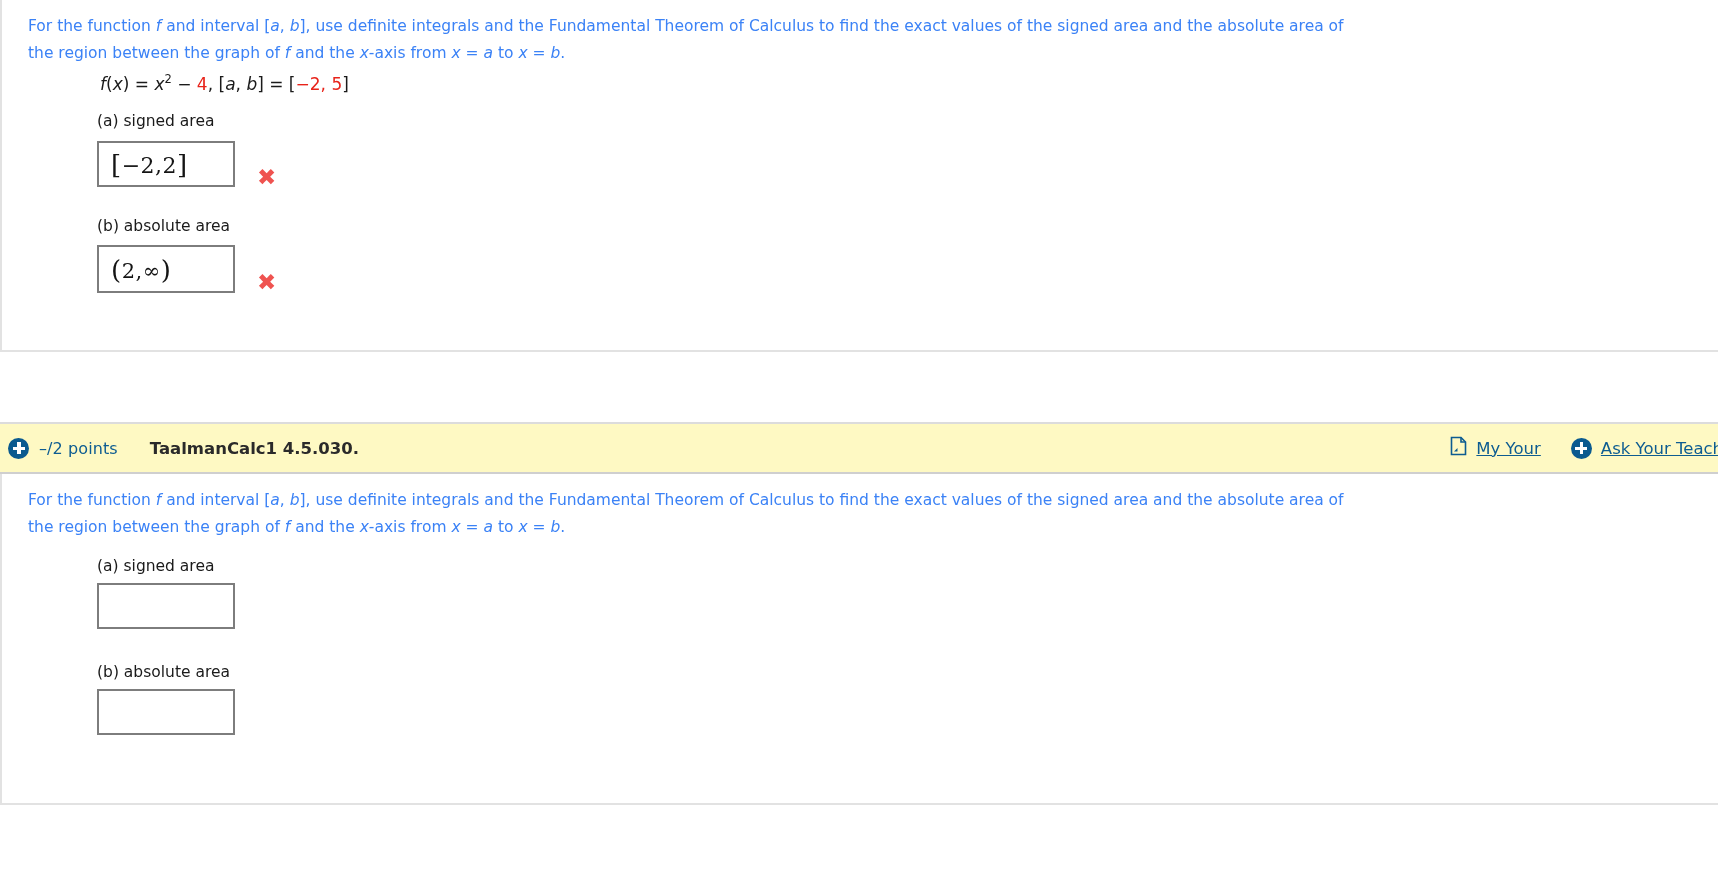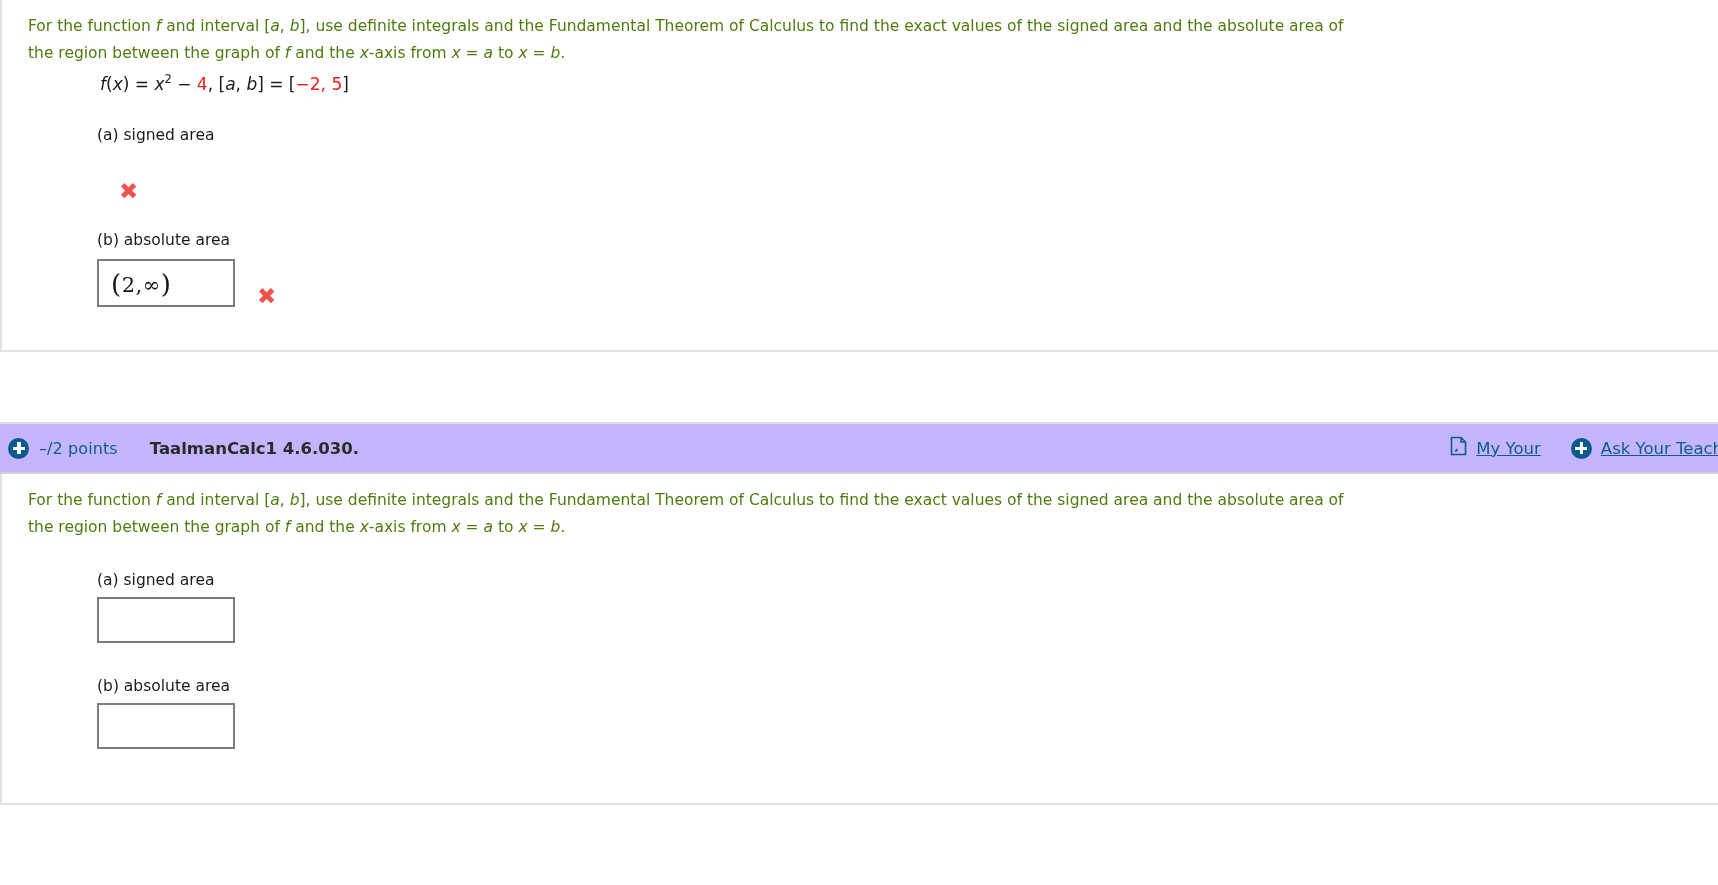--- a/index.html
+++ b/index.html
@@ -23,21 +23,21 @@
   }
   .problem-body {
     border-left: 2px solid #e2e2e2;
     border-bottom: 2px solid #e2e2e2;
     box-sizing: border-box;
     padding: 0;
   }
   .prompt {
     font-size: 15.5px;
     line-height: 27px;
-    color: #4d7c0f;
+    color: #3b82f6;
     padding: 13px 18px 0 26px;
     max-width: 1600px;
   }
   .it { font-style: italic; }
 
   
   .equation {
     font-size: 17px;
     line-height: 24px;
     padding-left: 98px;
@@ -51,21 +51,21 @@
     font-size: 11.5px;
     vertical-align: super;
     line-height: 0;
   }
 
   
   .part-label {
     font-size: 15.5px;
     line-height: 22px;
     padding-left: 95px;
-    margin-top: 28px;
+    margin-top: 14px;
     color: #1a1a1a;
   }
 
   
   .answer-row {
     display: flex;
     align-items: center;
     padding-left: 95px;
     margin-top: 6px;
   }
@@ -101,21 +101,21 @@
     font-family: "DejaVu Sans", sans-serif;
   }
 
   
   .gap { height: 70px; background: #ffffff; }
 
   
   .qheader {
     position: relative;
     height: 52px;
-    background: #c4b5fd;
+    background: #fef9c3;
     border-top: 2px solid #dcdcdc;
     border-bottom: 2px solid #cfcfcf;
     display: flex;
     align-items: center;
     box-sizing: border-box;
   }
   .qheader-left {
     display: flex;
     align-items: center;
     padding-left: 8px;
@@ -180,20 +180,23 @@
 
     <div class="prompt">
       <span>For the function </span><span class="it">f</span><span> and interval  [</span><span class="it">a</span><span>, </span><span class="it">b</span><span>],  use definite integrals and the Fundamental Theorem of Calculus to find the exact values of the signed area and the absolute area of</span><br>
       <span>the region between the graph of </span><span class="it">f</span><span> and the </span><span class="it">x</span><span>-axis from  </span><span class="it">x</span><span> = </span><span class="it">a</span><span>  to  </span><span class="it">x</span><span> = </span><span class="it">b</span><span>.</span>
     </div>
 
     <div class="equation"><span class="it">f</span><span>(</span><span class="it">x</span><span>)</span><span> = </span><span class="it">x</span><span class="sup">2</span><span> − </span><span class="red">4</span><span>,  [</span><span class="it">a</span><span>, </span><span class="it">b</span><span>] = [</span><span class="red">−2</span><span class="red">, </span><span class="red">5</span><span>]</span></div>
 
     <div class="part-label">(a) signed area</div>
     <div class="answer-row">
+      <div class="answer-box">
+        <span class="mathexpr"><span class="brk">[</span><span>−2,2</span><span class="brk">]</span></span>
+      </div>
       <div class="mark-wrong">✖</div>
     </div>
 
     <div class="part-label" style="margin-top:26px;">(b) absolute area</div>
     <div class="answer-row">
       <div class="answer-box tall">
         <span class="mathexpr"><span class="brk">(</span><span class="inf">2,∞</span><span class="brk">)</span></span>
       </div>
       <div class="mark-wrong">✖</div>
     </div>
@@ -202,21 +205,21 @@
 </div>
 
 <div class="gap"></div>
 
 <div class="problem">
 
   <div class="qheader">
     <div class="qheader-left">
       <span class="icon-plus"></span>
       <span class="points-text">–/2 points</span>
-      <span class="qtitle">TaalmanCalc1 4.6.030.</span>
+      <span class="qtitle">TaalmanCalc1 4.5.030.</span>
     </div>
 
     <div class="qheader-right">
       <a class="hlink" href="#">
         <span class="note-icon">
           <svg width="17" height="20" viewBox="0 0 17 20" aria-hidden="true">
             <path d="M1.5 1.5 H11 L15.5 6 V18.5 H1.5 Z" fill="none" stroke="#0d5c91" stroke-width="1.6"></path>
             <path d="M11 1.8 V6 H15.2" fill="none" stroke="#0d5c91" stroke-width="1.6"></path>
             <path d="M4 15.5 L7.5 12 L7.5 15.5 Z" fill="#0d5c91"></path>
           </svg>

